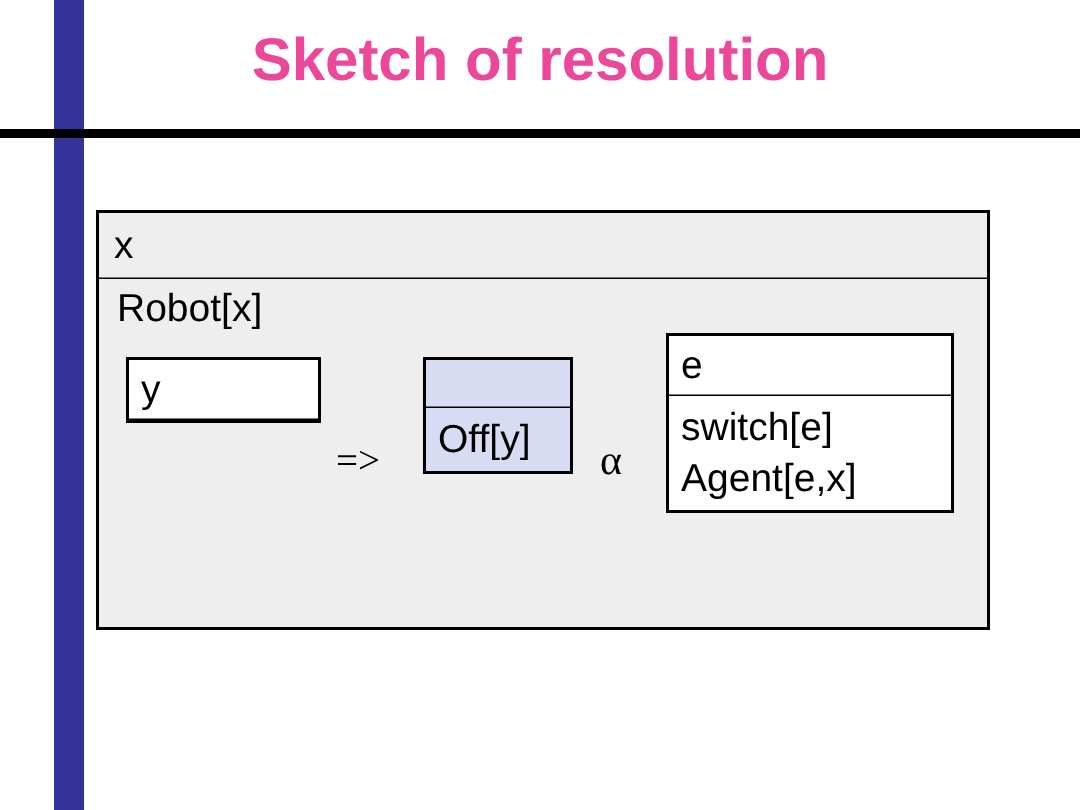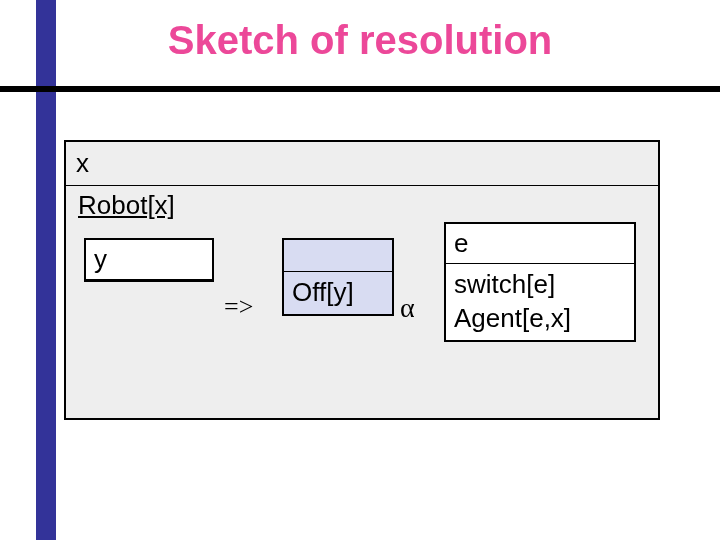--- a/index.html
+++ b/index.html
@@ -49,21 +49,20 @@
     height: 44px;
     border-bottom: 1.5px solid #000;
     padding: 6px 10px;
     font-size: 26px;
   }
   .outer-body {
     padding: 4px 10px 16px 10px;
     font-size: 26px;
     position: relative;
     height: calc(100% - 44px);
-    text-decoration: underline;
   }
   .robot {
     margin-left: 2px;
   }
 
   .box {
     position: absolute;
     background: #fff;
     border: 2px solid #000;
     font-size: 26px;
@@ -79,21 +78,21 @@
 
   .y-box {
     left: 18px;
     top: 52px;
     width: 130px;
   }
 
   .off-box {
     left: 216px;
     top: 52px;
-    width: 112px;
+    width: 100px;
     background: #d8dcf2;
   }
   .off-box .box-head { height: 32px; }
 
   .e-box {
     left: 378px;
     top: 36px;
     width: 192px;
   }
 

